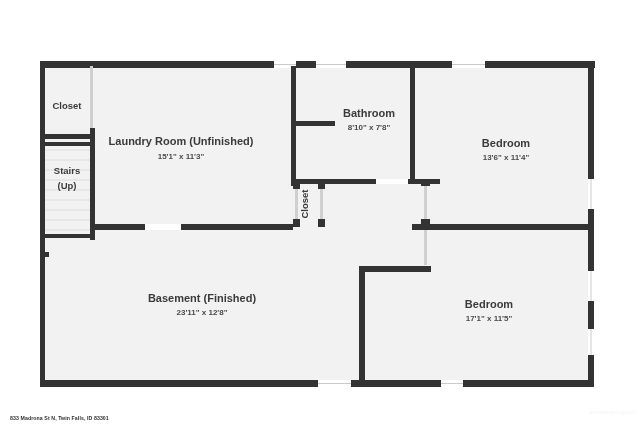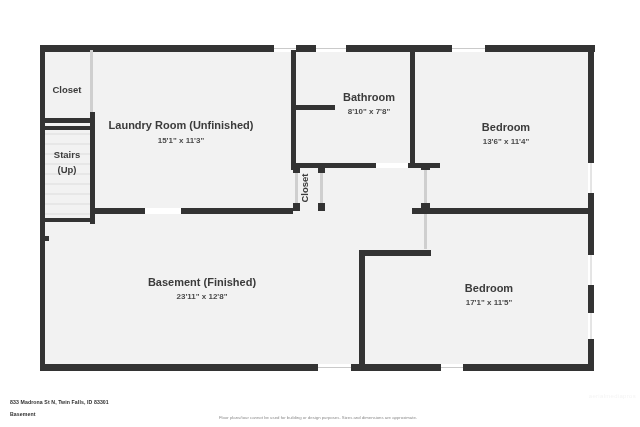--- a/index.html
+++ b/index.html
@@ -9,21 +9,21 @@
   }
   body {
     width: 640px;
     height: 427px;
     font-family: "Liberation Sans", sans-serif;
     position: relative;
     overflow: hidden;
   }
   #plan-wrap {
     position: absolute;
-    left: 0; top: 0;
+    left: 0; top: 16px;
     width: 640px;
     height: 383px;
   }
   svg.floorplan {
     display: block;
     width: 640px;
     height: 427px;
   }
   .room-name {
     font-family: "Liberation Sans", sans-serif;

